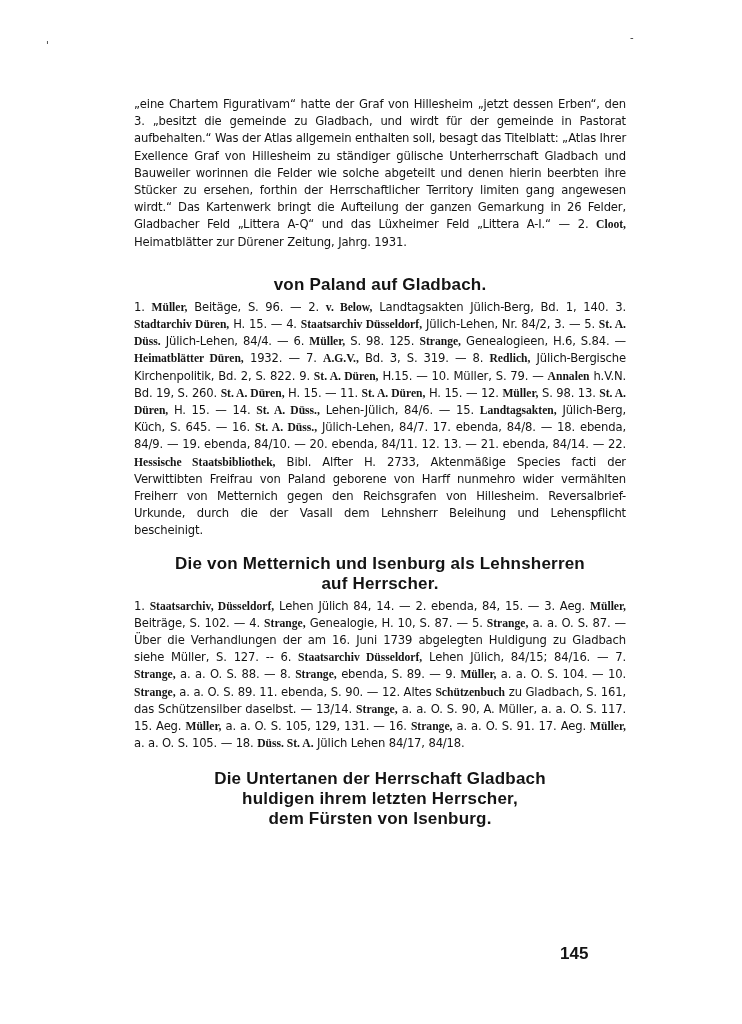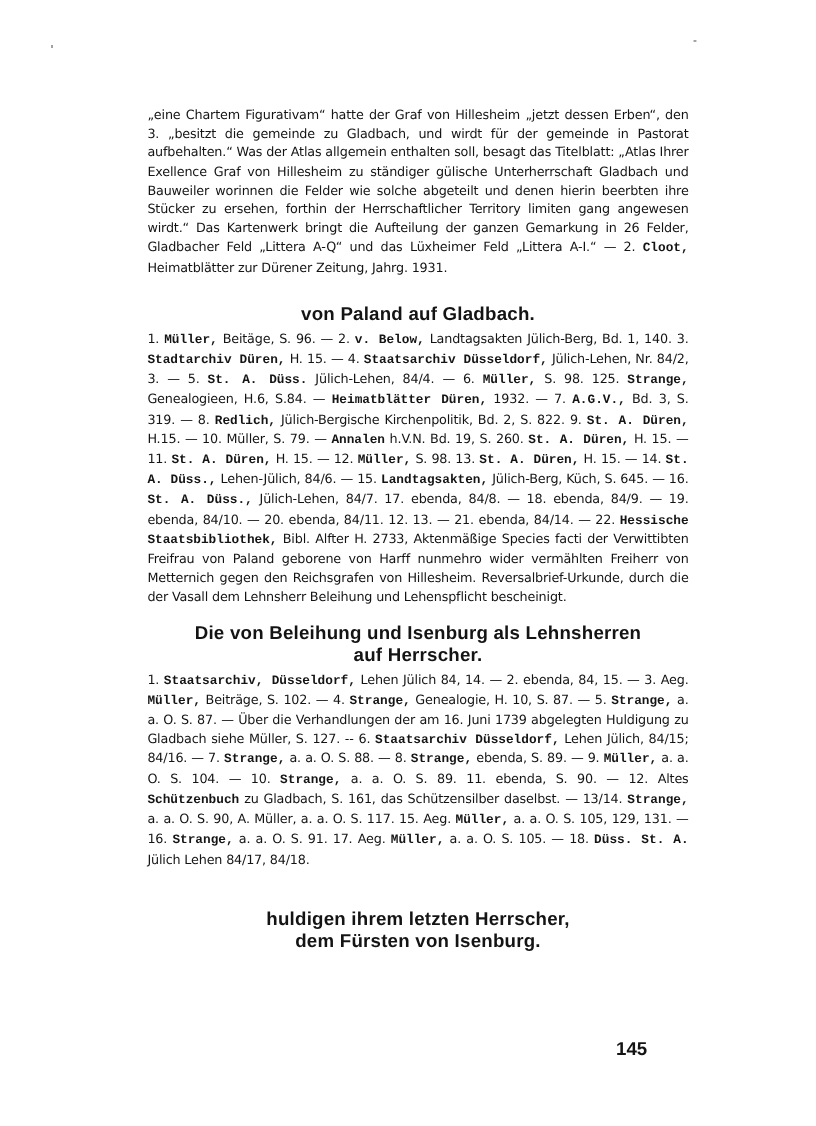--- a/index.html
+++ b/index.html
@@ -18,21 +18,21 @@
       width: 492px;
     }
     .para {
       font-family: "DejaVu Sans", sans-serif;
       font-size: 11.6px;
       line-height: 17.2px;
       text-align: justify;
       letter-spacing: -0.15px;
       margin: 0;
     }
-    .para b { font-family: Liberation Mono, monospace; font-weight: 900; letter-spacing: 0; }
+    .para b { font-family: Liberation Serif, serif; font-weight: 900; letter-spacing: 0; }
     .heading {
       font-family: "Liberation Sans", sans-serif;
       font-weight: 900;
       font-size: 17px;
       line-height: 20px;
       text-align: center;
       margin: 0;
       letter-spacing: 0.2px;
     }
     .h1 { margin-top: 24px; margin-bottom: 4px; }
@@ -57,25 +57,25 @@
 
 <div class="page">
   <p class="para">„eine Chartem Figurativam“ hatte der Graf von Hillesheim „jetzt dessen Erben“, den 3. „besitzt die gemeinde zu Gladbach, und wirdt für der gemeinde in Pastorat aufbehalten.“ Was der Atlas allgemein enthalten soll, besagt das Titelblatt: „Atlas Ihrer Exellence Graf von Hillesheim zu ständiger gülische Unterherrschaft Gladbach und Bauweiler worinnen die Felder wie solche abgeteilt und denen hierin beerbten ihre Stücker zu ersehen, forthin der Herrschaftlicher Territory limiten gang angewesen wirdt.“ Das Kartenwerk bringt die Aufteilung der ganzen Gemarkung in 26 Felder, Gladbacher Feld „Littera A-Q“ und das Lüxheimer Feld „Littera A-I.“ — 2. <b>Cloot,</b> Heimatblätter zur Dürener Zeitung, Jahrg. 1931.</p>
 
   <h2 class="heading h1">
     <span>von Paland auf Gladbach.</span>
   </h2>
   <p class="para">1. <b>Müller,</b> Beitäge, S. 96. — 2. <b>v. Below,</b> Landtagsakten Jülich-Berg, Bd. 1, 140. 3. <b>Stadtarchiv Düren,</b> H. 15. — 4. <b>Staatsarchiv Düsseldorf,</b> Jülich-Lehen, Nr. 84/2, 3. — 5. <b>St. A. Düss.</b> Jülich-Lehen, 84/4. — 6. <b>Müller,</b> S. 98. 125. <b>Strange,</b> Genealogieen, H.6, S.84. — <b>Heimatblätter Düren,</b> 1932. — 7. <b>A.G.V.,</b> Bd. 3, S. 319. — 8. <b>Redlich,</b> Jülich-Bergische Kirchenpolitik, Bd. 2, S. 822. 9. <b>St. A. Düren,</b> H.15. — 10. Müller, S. 79. — <b>Annalen</b> h.V.N. Bd. 19, S. 260. <b>St. A. Düren,</b> H. 15. — 11. <b>St. A. Düren,</b> H. 15. — 12. <b>Müller,</b> S. 98. 13. <b>St. A. Düren,</b> H. 15. — 14. <b>St. A. Düss.,</b> Lehen-Jülich, 84/6. — 15. <b>Landtagsakten,</b> Jülich-Berg, Küch, S. 645. — 16. <b>St. A. Düss.,</b> Jülich-Lehen, 84/7. 17. ebenda, 84/8. — 18. ebenda, 84/9. — 19. ebenda, 84/10. — 20. ebenda, 84/11. 12. 13. — 21. ebenda, 84/14. — 22. <b>Hessische Staatsbibliothek,</b> Bibl. Alfter H. 2733, Aktenmäßige Species facti der Verwittibten Freifrau von Paland geborene von Harff nunmehro wider vermählten Freiherr von Metternich gegen den Reichsgrafen von Hillesheim. Reversalbrief-Urkunde, durch die der Vasall dem Lehnsherr Beleihung und Lehenspflicht bescheinigt.</p>
 
   <h2 class="heading h2">
-    <span>Die von Beleihung und Isenburg als Lehnsherren</span><br>
+    <span>Die von Metternich und Isenburg als Lehnsherren</span><br>
     <span>auf Herrscher.</span>
   </h2>
   <p class="para">1. <b>Staatsarchiv, Düsseldorf,</b> Lehen Jülich 84, 14. — 2. ebenda, 84, 15. — 3. Aeg. <b>Müller,</b> Beiträge, S. 102. — 4. <b>Strange,</b> Genealogie, H. 10, S. 87. — 5. <b>Strange,</b> a. a. O. S. 87. — Über die Verhandlungen der am 16. Juni 1739 abgelegten Huldigung zu Gladbach siehe Müller, S. 127. -- 6. <b>Staatsarchiv Düsseldorf,</b> Lehen Jülich, 84/15; 84/16. — 7. <b>Strange,</b> a. a. O. S. 88. — 8. <b>Strange,</b> ebenda, S. 89. — 9. <b>Müller,</b> a. a. O. S. 104. — 10. <b>Strange,</b> a. a. O. S. 89. 11. ebenda, S. 90. — 12. Altes <b>Schützenbuch</b> zu Gladbach, S. 161, das Schützensilber daselbst. — 13/14. <b>Strange,</b> a. a. O. S. 90, A. Müller, a. a. O. S. 117. 15. Aeg. <b>Müller,</b> a. a. O. S. 105, 129, 131. — 16. <b>Strange,</b> a. a. O. S. 91. 17. Aeg. <b>Müller,</b> a. a. O. S. 105. — 18. <b>Düss. St. A.</b> Jülich Lehen 84/17, 84/18.</p>
 
   <h2 class="heading h3">
-    <br>
+    <span>Die Untertanen der Herrschaft Gladbach</span><br>
     <span>huldigen ihrem letzten Herrscher,</span><br>
     <span>dem Fürsten von Isenburg.</span>
   </h2>
 </div>
 
 <div class="page-number">145</div>
 
 </body></html>

